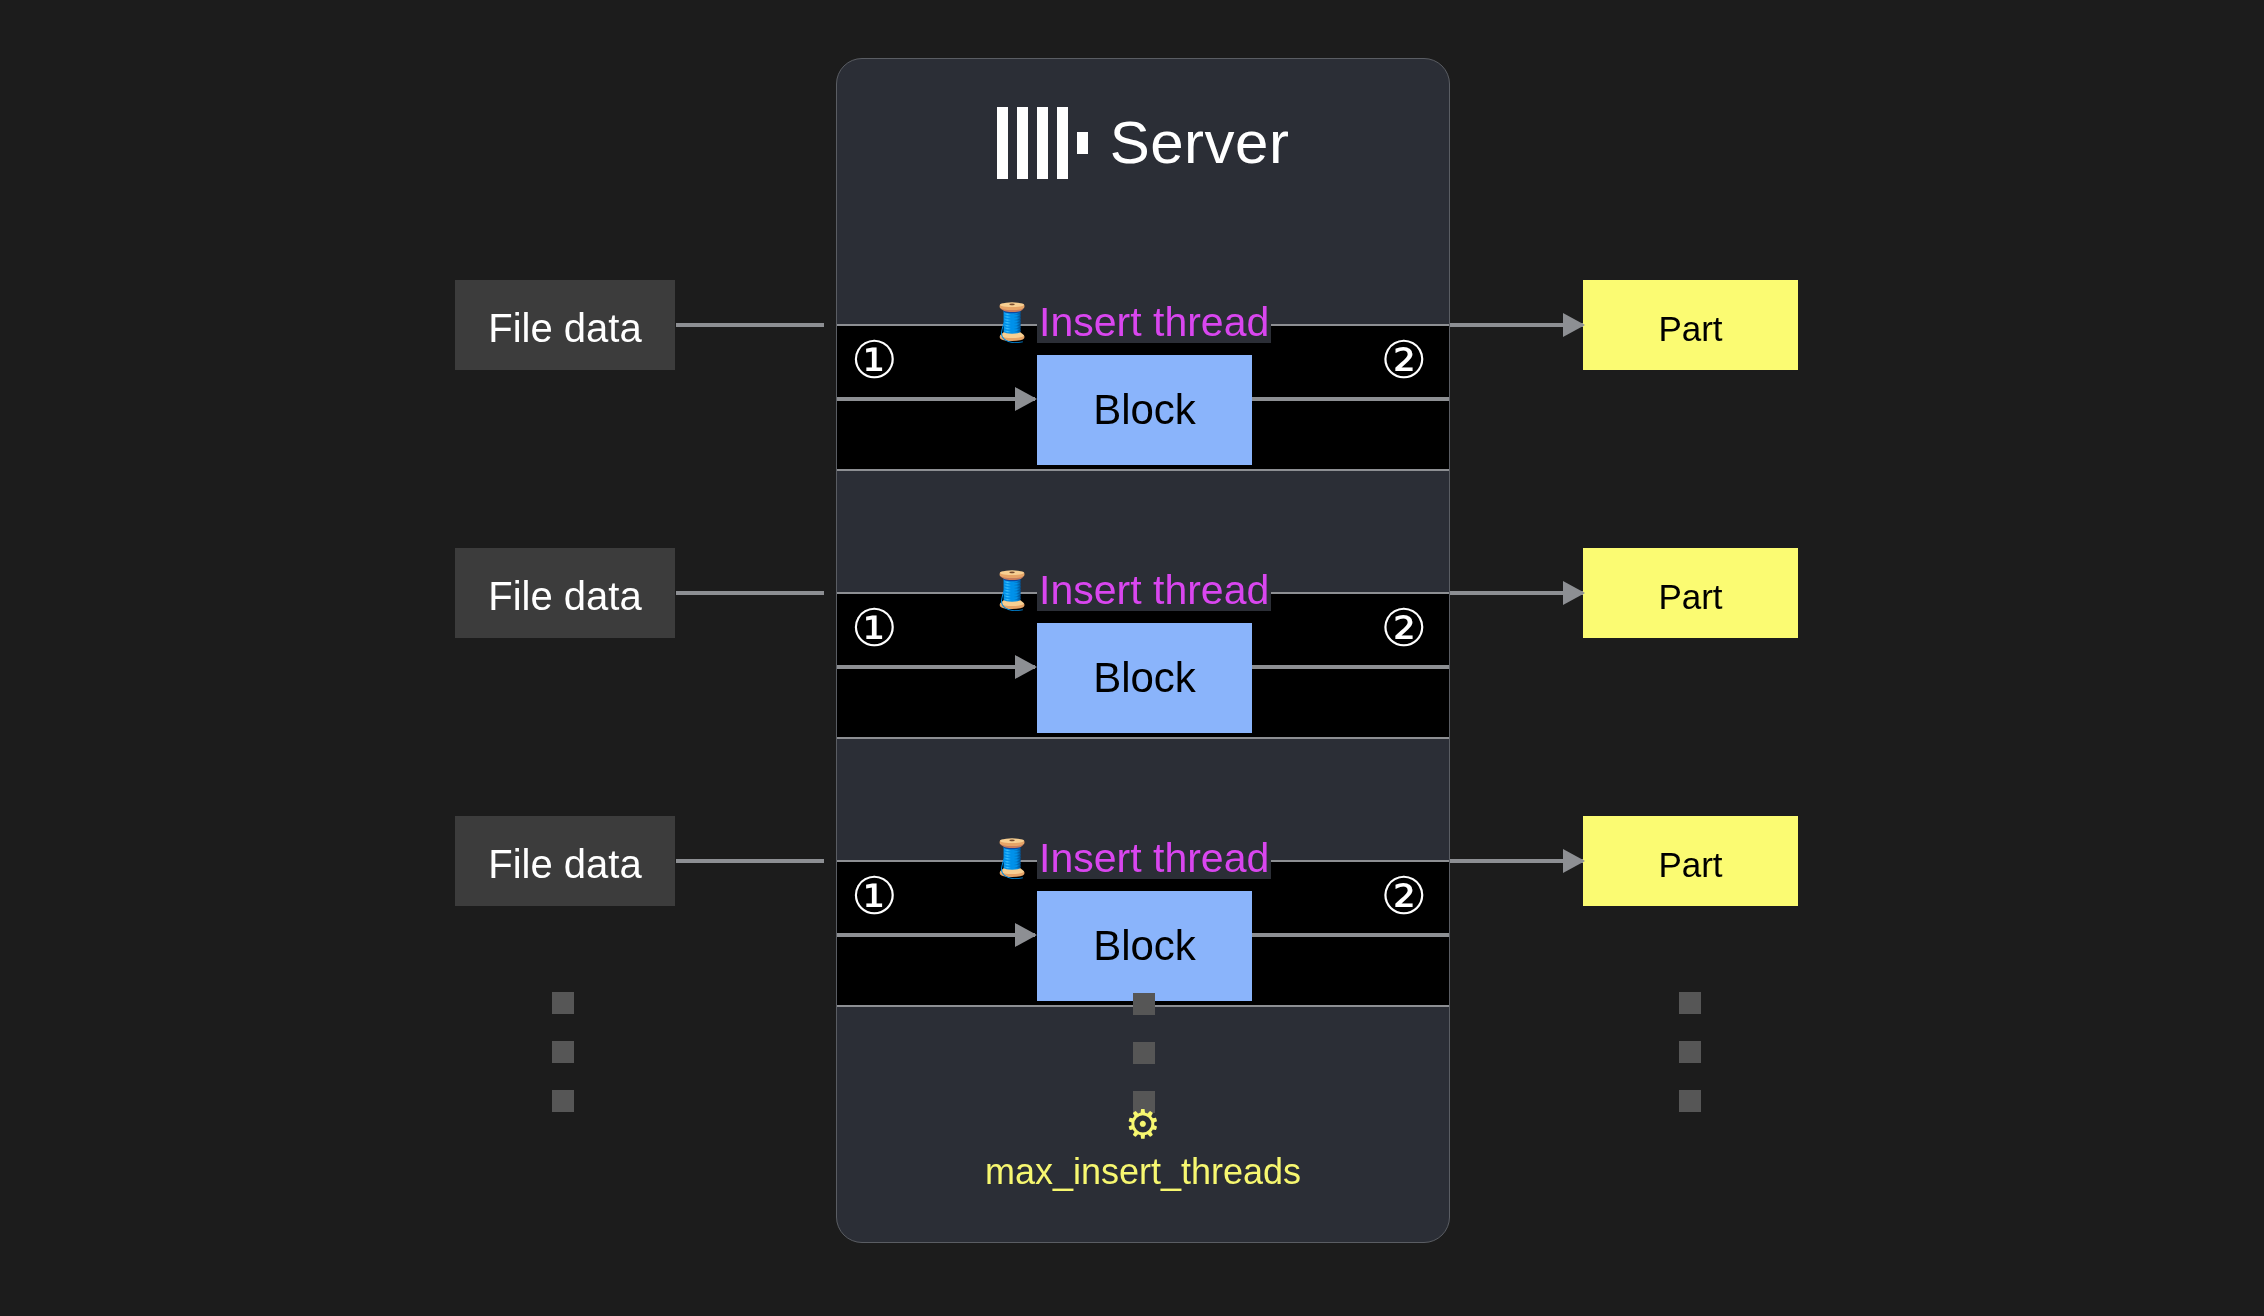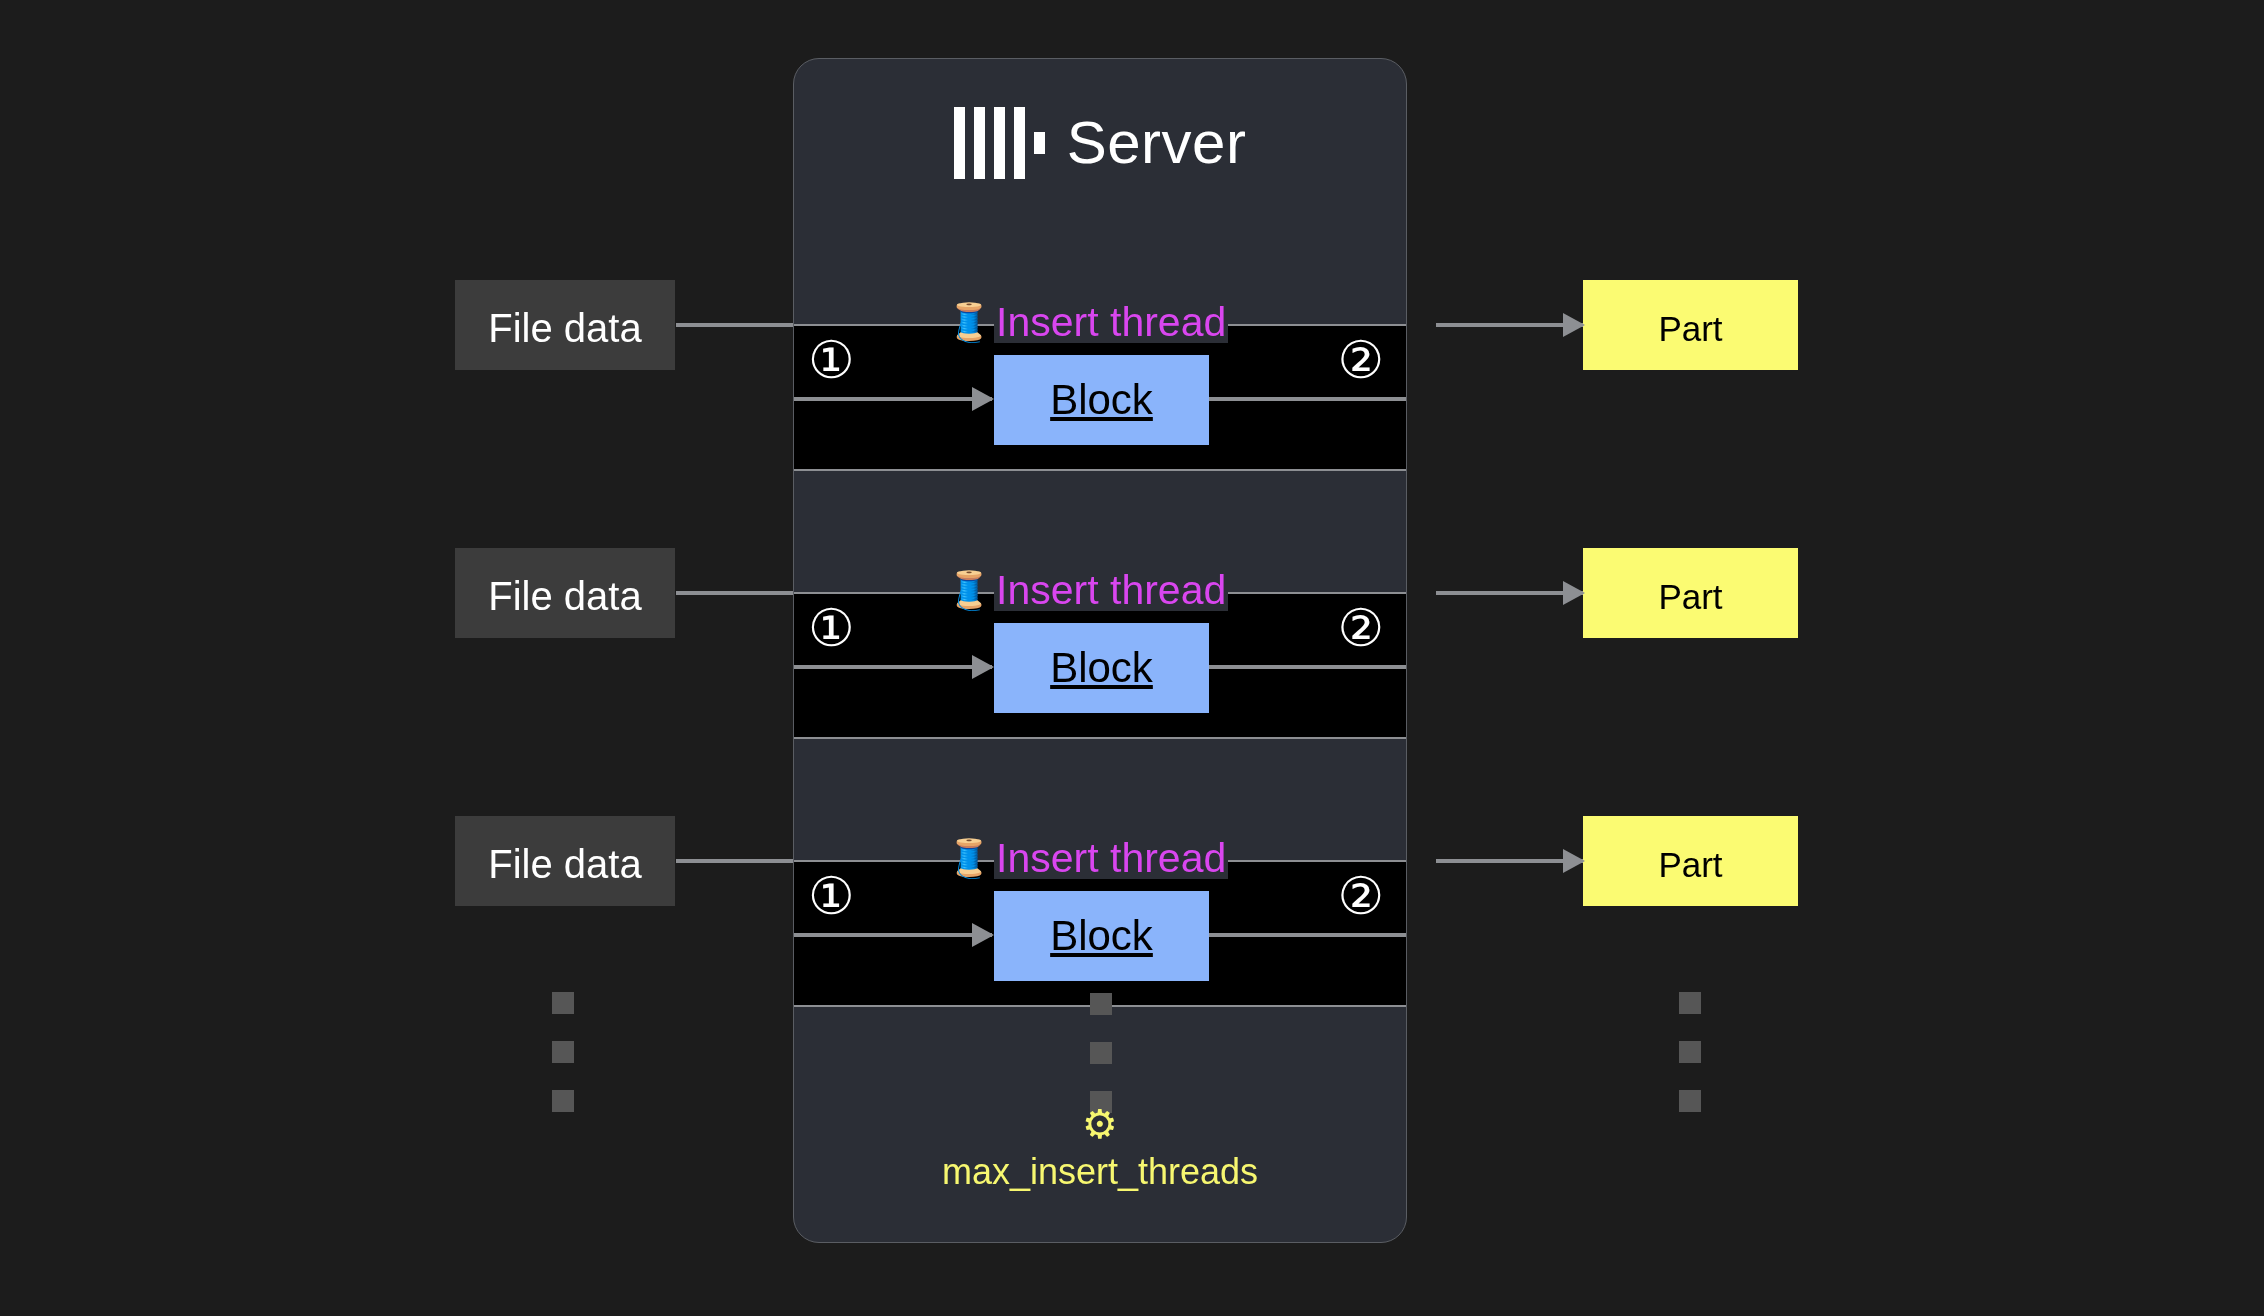--- a/index.html
+++ b/index.html
@@ -17,21 +17,21 @@
 
   #canvas {
     position: absolute;
     inset: 0;
     background: #1c1c1c;
   }
 
   
   .server-panel {
     position: absolute;
-    left: 793px;
+    left: 836px;
     top: 58px;
     width: 614px;
     height: 1185px;
     background: #2b2e36;
     border: 1px solid #5a5d63;
     border-radius: 26px;
     box-sizing: border-box;
     overflow: hidden;
   }
 
@@ -95,26 +95,25 @@
     background: #2b2e36;
   }
   .row-gap.g1 { top: 412px; }
   .row-gap.g2 { top: 680px; }
 
   .block-box {
     position: absolute;
     left: 200px;
     top: 29px;
     width: 215px;
-    height: 90px;
+    height: 110px;
     background: #8ab4fb;
     display: flex;
     align-items: center;
     justify-content: center;
-    text-decoration: underline;
   }
   .block-label {
     color: #000000;
     font-size: 42px;
     line-height: 1;
   }
 
   .step-num {
     position: absolute;
     color: #ffffff;

